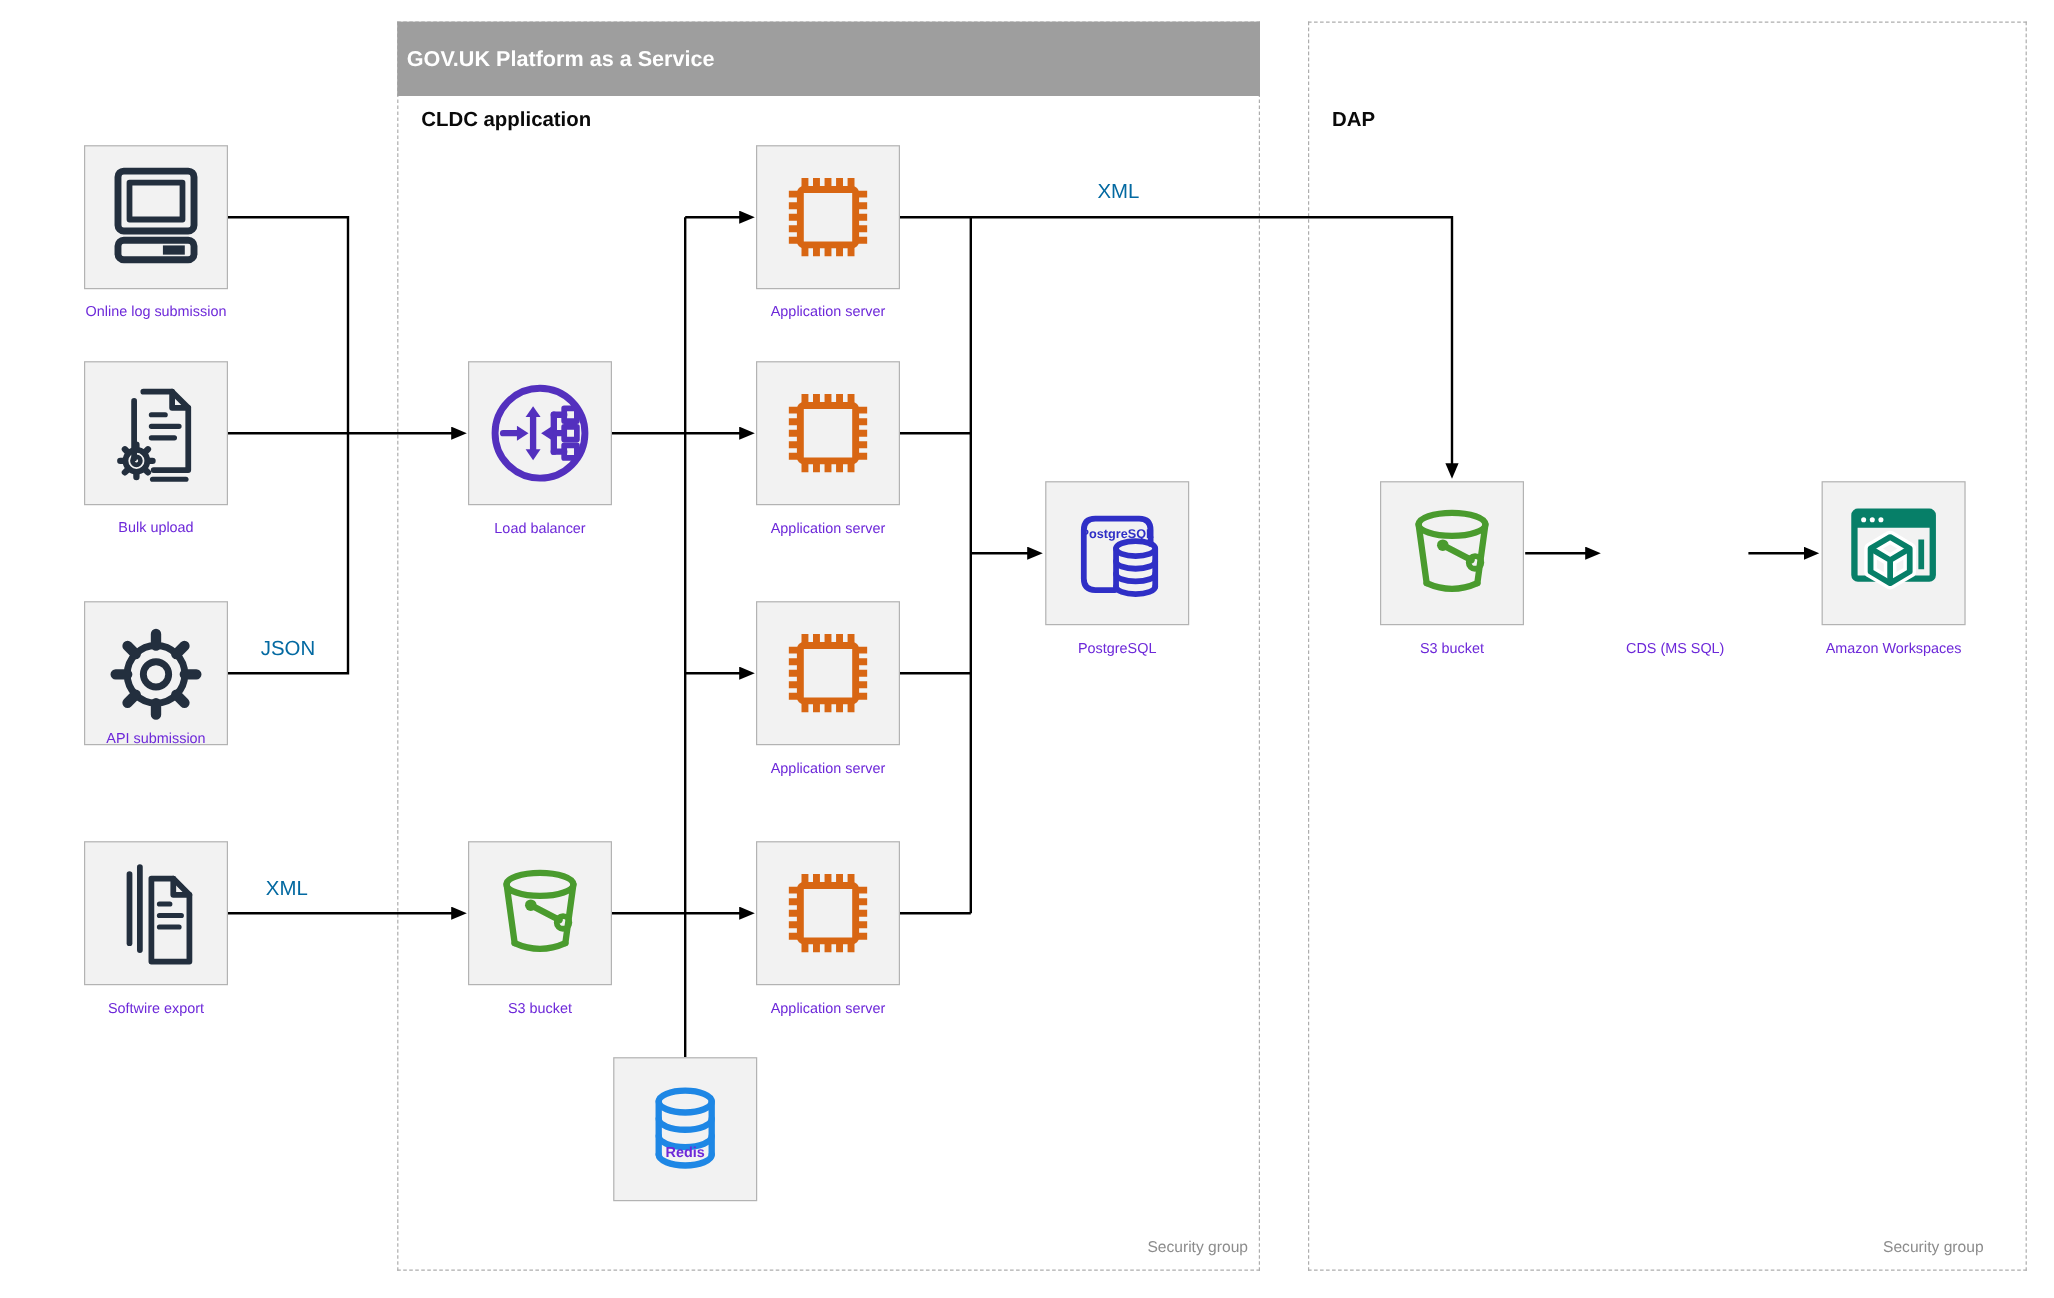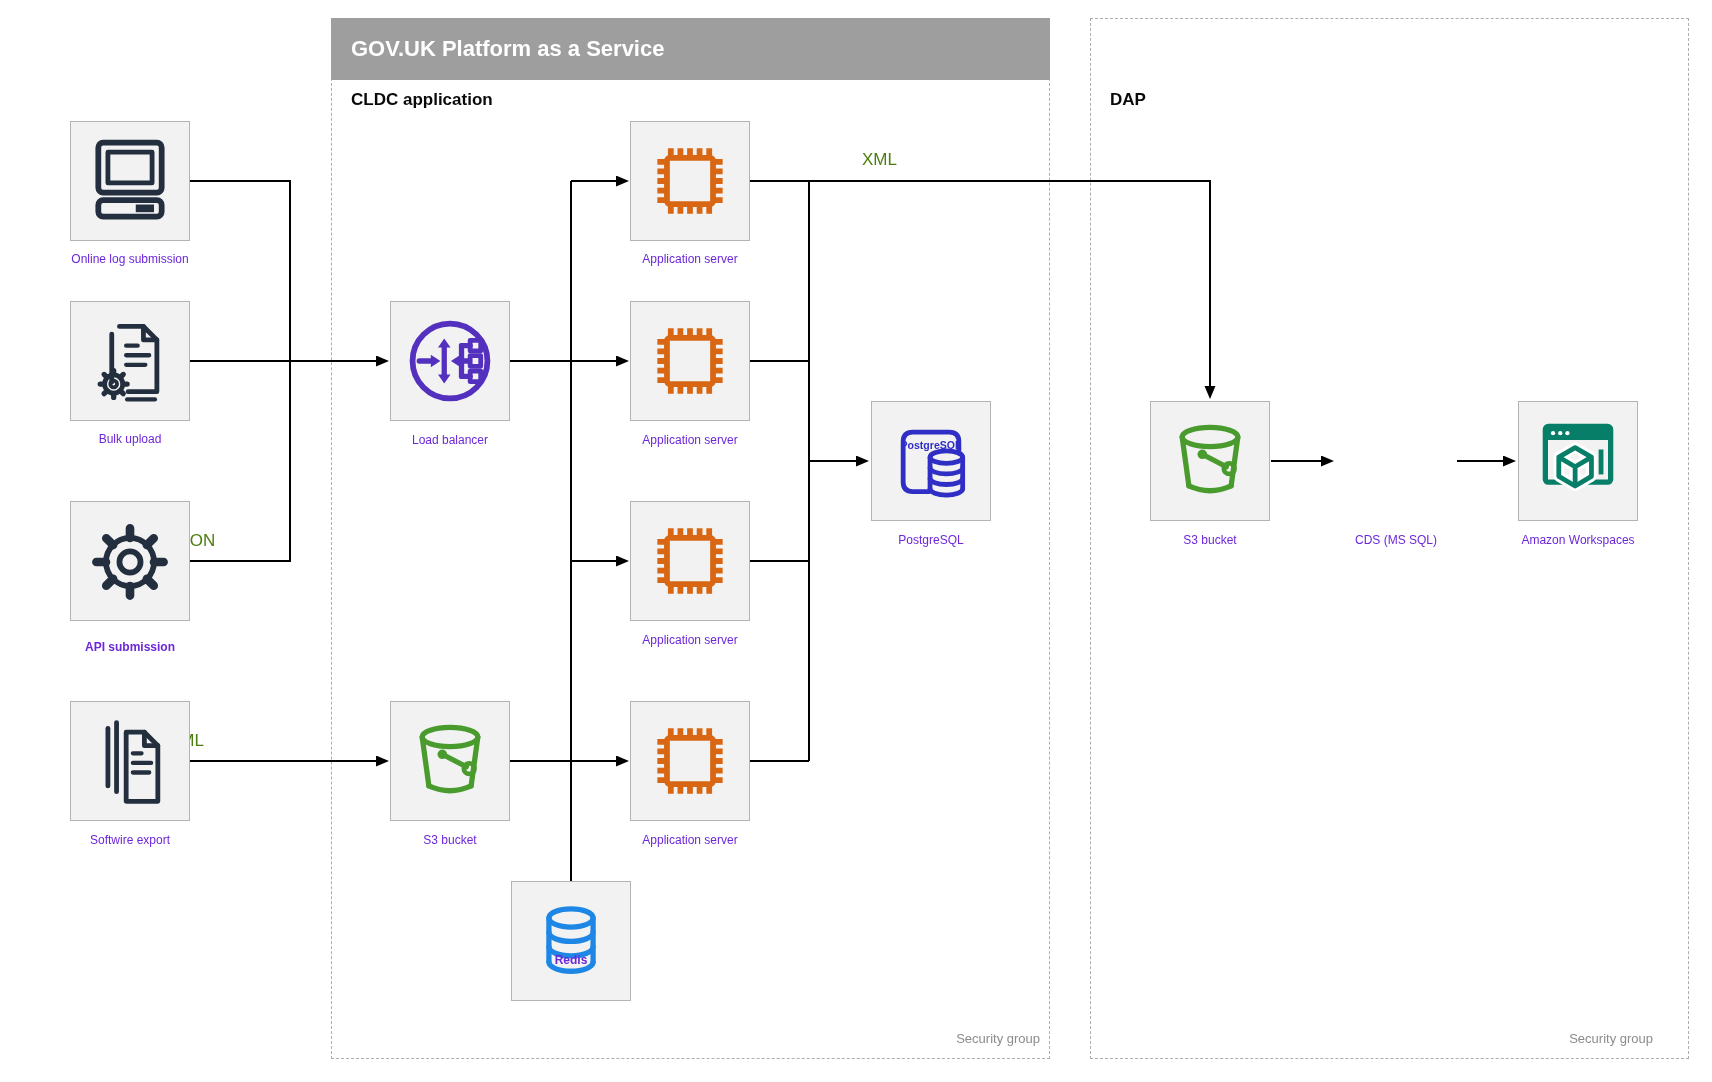--- a/index.html
+++ b/index.html
@@ -1,28 +1,28 @@
 <!DOCTYPE html>
 <html><head>
 <meta charset="utf-8">
 <style>
   html,body{margin:0;padding:0;background:#ffffff;}
   .canvas{position:relative;width:1712px;height:1082px;background:#ffffff;
           font-family:"Liberation Sans",sans-serif;overflow:hidden;}
   .edges{position:absolute;left:0;top:0;width:1712px;height:1082px;}
   .container{position:absolute;border:1.5px dashed #ADADAD;background:transparent;box-sizing:border-box;}
   .container-header{position:absolute;height:62px;background:#9E9E9E;color:#ffffff;
-          font-size:22px;font-weight:bold;line-height:62px;padding-left:20px;box-sizing:border-box;}
+          font-size:18px;font-weight:bold;line-height:62px;padding-left:8px;box-sizing:border-box;}
   .container-sublabel{position:absolute;font-size:17px;font-weight:bold;color:#0a0a0a;}
   .container-footer{position:absolute;font-size:13px;color:#8C8C8C;text-align:right;}
   .node{position:absolute;width:120px;height:120px;background:#F2F2F2;border:1.5px solid #B3B3B3;
         box-sizing:border-box;display:flex;align-items:center;justify-content:center;}
   .node svg{width:96px;height:96px;display:block;}
   .node-label{position:absolute;width:240px;font-size:12px;color:#6d28d9;text-align:center;}
-  .edge-label{position:absolute;width:140px;font-size:17px;color:#4d7c0f;text-align:left;}
+  .edge-label{position:absolute;width:140px;font-size:17px;color:#0369a1;text-align:center;}
 </style>
 </head>
 <body>
 
 <div class="canvas">
 
   <div class="container" style="left:331px;top:18px;width:719px;height:1041px;"></div>
   <div class="container-header" style="left:331px;top:18px;width:719px;">GOV.UK Platform as a Service</div>
   <div class="container-sublabel" style="left:351px;top:90px;">CLDC application</div>
   <div class="container-footer" style="left:640px;top:1031px;width:400px;">Security group</div>
@@ -95,21 +95,21 @@
     <svg viewBox="0 0 100 100">
       <g stroke="#232F3E" fill="none" stroke-linejoin="round" stroke-linecap="round">
         <circle cx="50" cy="51" r="25" stroke-width="6"></circle>
         <circle cx="50" cy="51" r="11" stroke-width="6"></circle>
         <path d="M50,16 V26 M50,76 V86 M15,51 H25 M75,51 H85
                  M25.3,26.3 L32.4,33.4 M67.6,68.6 L74.7,75.7
                  M74.7,26.3 L67.6,33.4 M32.4,68.6 L25.3,75.7" stroke-width="9"></path>
       </g>
     </svg>
   </div>
-  <div class="node-label" style="left:10px;top:640px;font-weight:bold;">API submission</div>
+  <div class="node-label" style="left:10px;top:608px;">API submission</div>
 
   <div class="node" style="left:70px;top:701px;">
     <svg viewBox="0 0 100 100">
       <g stroke="#232F3E" stroke-width="5" fill="none" stroke-linejoin="round" stroke-linecap="round">
         <path d="M27,16 V76"></path>
         <path d="M36,10 V82"></path>
         <path d="M46,20 H65 L79,34 V92 H46 Z"></path>
         <path d="M65,20 V34 H79"></path>
         <path d="M53,42 H62 M53,52 H72 M53,62 H70" stroke-width="4.5"></path>
       </g>

